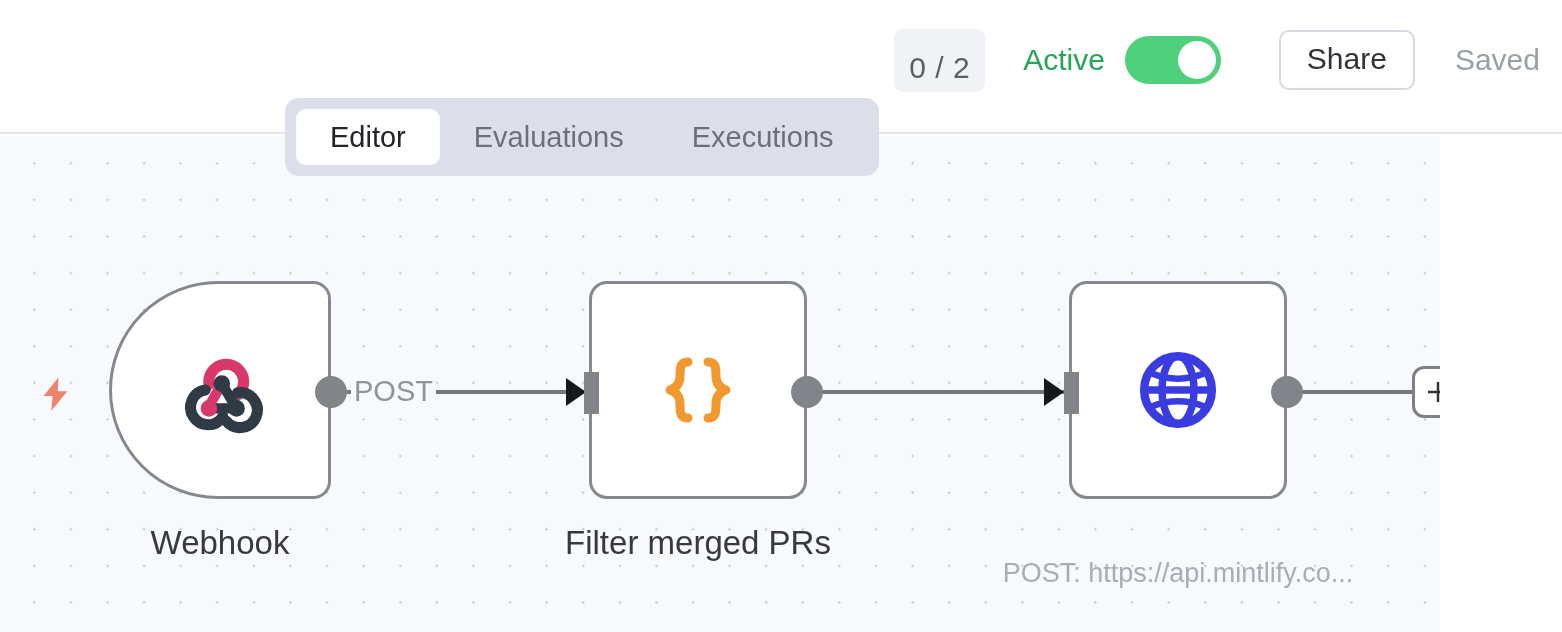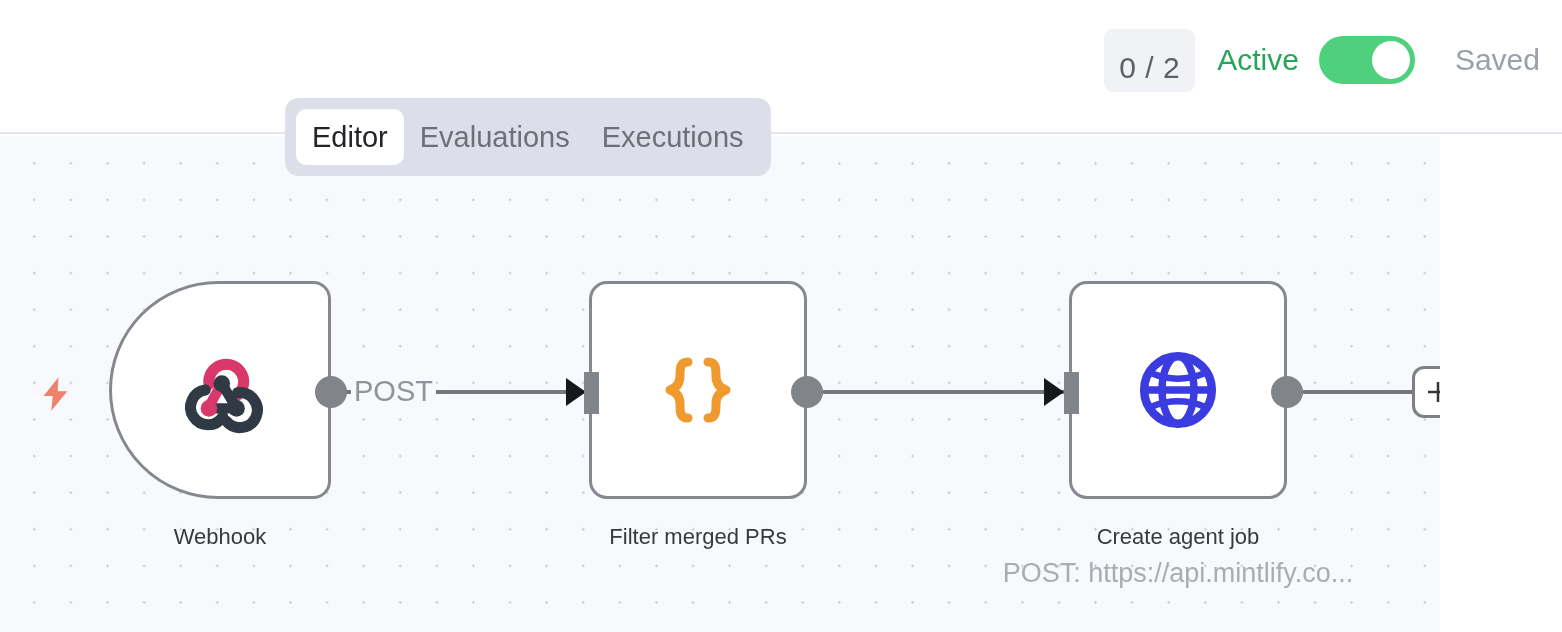--- a/index.html
+++ b/index.html
@@ -28,21 +28,21 @@
     color: #5c6068;
     font-size: 30px;
     border-radius: 9px;
     padding: 24px 15px 9px 15px;
     letter-spacing: 0.5px;
     line-height: 1;
   }
   .active-label {
     color: #24a559;
     font-size: 30px;
-    margin-left: 22px;
+    margin-left: 38px;
     margin-right: 20px;
     line-height: 1;
   }
   .toggle {
     width: 96px; height: 48px; border-radius: 24px;
     background: #4ed07c;
     position: relative;
     cursor: pointer;
     flex: none;
   }
@@ -75,21 +75,21 @@
     height: 78px;
     background: #dcdfe9;
     border-radius: 14px;
     display: flex; align-items: center;
     padding: 0 11px;
     z-index: 20;
   }
   .tab {
     font-size: 29px;
     color: #6b7079;
-    padding: 0 16px;
+    padding: 0 34px;
     height: 56px;
     display: flex; align-items: center;
     border-radius: 10px;
     cursor: pointer;
     white-space: nowrap;
   }
   .tab.active {
     background: #ffffff;
     color: #22242a;
   }
@@ -134,21 +134,21 @@
     border: 3px solid #85888e;
     display: flex; align-items: center; justify-content: center;
     cursor: pointer;
   }
   .node.square { border-radius: 18px; }
   .node.trigger { border-radius: 110px 18px 18px 110px; }
 
   .node-label {
     position: absolute;
     text-align: center;
-    font-size: 22px;
+    font-size: 33px;
     color: #37393f;
     white-space: nowrap;
     line-height: 1;
   }
   .node-sublabel {
     position: absolute;
     text-align: center;
     font-size: 27px;
     color: #a8acb4;
     white-space: nowrap;
@@ -201,20 +201,21 @@
     <div class="header-right">
 
       <div class="count-badge">0 / 2</div>
 
       <div class="active-label">Active</div>
 
       <div class="toggle">
         <div class="knob"></div>
       </div>
 
+      <button class="share-btn">Share</button>
 
       <div class="saved-text">Saved</div>
     </div>
   </div>
 
   <div class="tabbar">
     <div class="tab active">Editor</div>
     <div class="tab">Evaluations</div>
     <div class="tab">Executions</div>
   </div>
@@ -277,21 +278,20 @@
           <circle cx="50" cy="50" r="36" fill="none" stroke="#3b3ce0" stroke-width="9"></circle>
           <ellipse cx="50" cy="50" rx="17" ry="36" fill="none" stroke="#3b3ce0" stroke-width="8"></ellipse>
           <line x1="15" y1="50" x2="85" y2="50" stroke="#3b3ce0" stroke-width="8"></line>
           <path d="M21 32 Q50 44 79 32" fill="none" stroke="#3b3ce0" stroke-width="7"></path>
           <path d="M21 68 Q50 56 79 68" fill="none" stroke="#3b3ce0" stroke-width="7"></path>
         </svg>
       </span>
       <div class="handle-in" style="left:-8px; top:88px;"></div>
       <div class="handle-out" style="right:-19px; top:92px;"></div>
     </div>
-    <div class="node-label" style="left:997px; top:390px; width:362px;">Create agent job</div>
     <div class="node-sublabel" style="left:937px; top:424px; width:482px;">POST: https://api.mintlify.co...</div>
 
     <div class="plus-btn" style="left:1412px; top:230px;">
       <span>
         <svg width="30" height="30" viewBox="0 0 24 24" aria-hidden="true">
           <line x1="12" y1="4" x2="12" y2="20" stroke="#303338" stroke-width="2"></line>
           <line x1="4" y1="12" x2="20" y2="12" stroke="#303338" stroke-width="2"></line>
         </svg>
       </span>
     </div>

